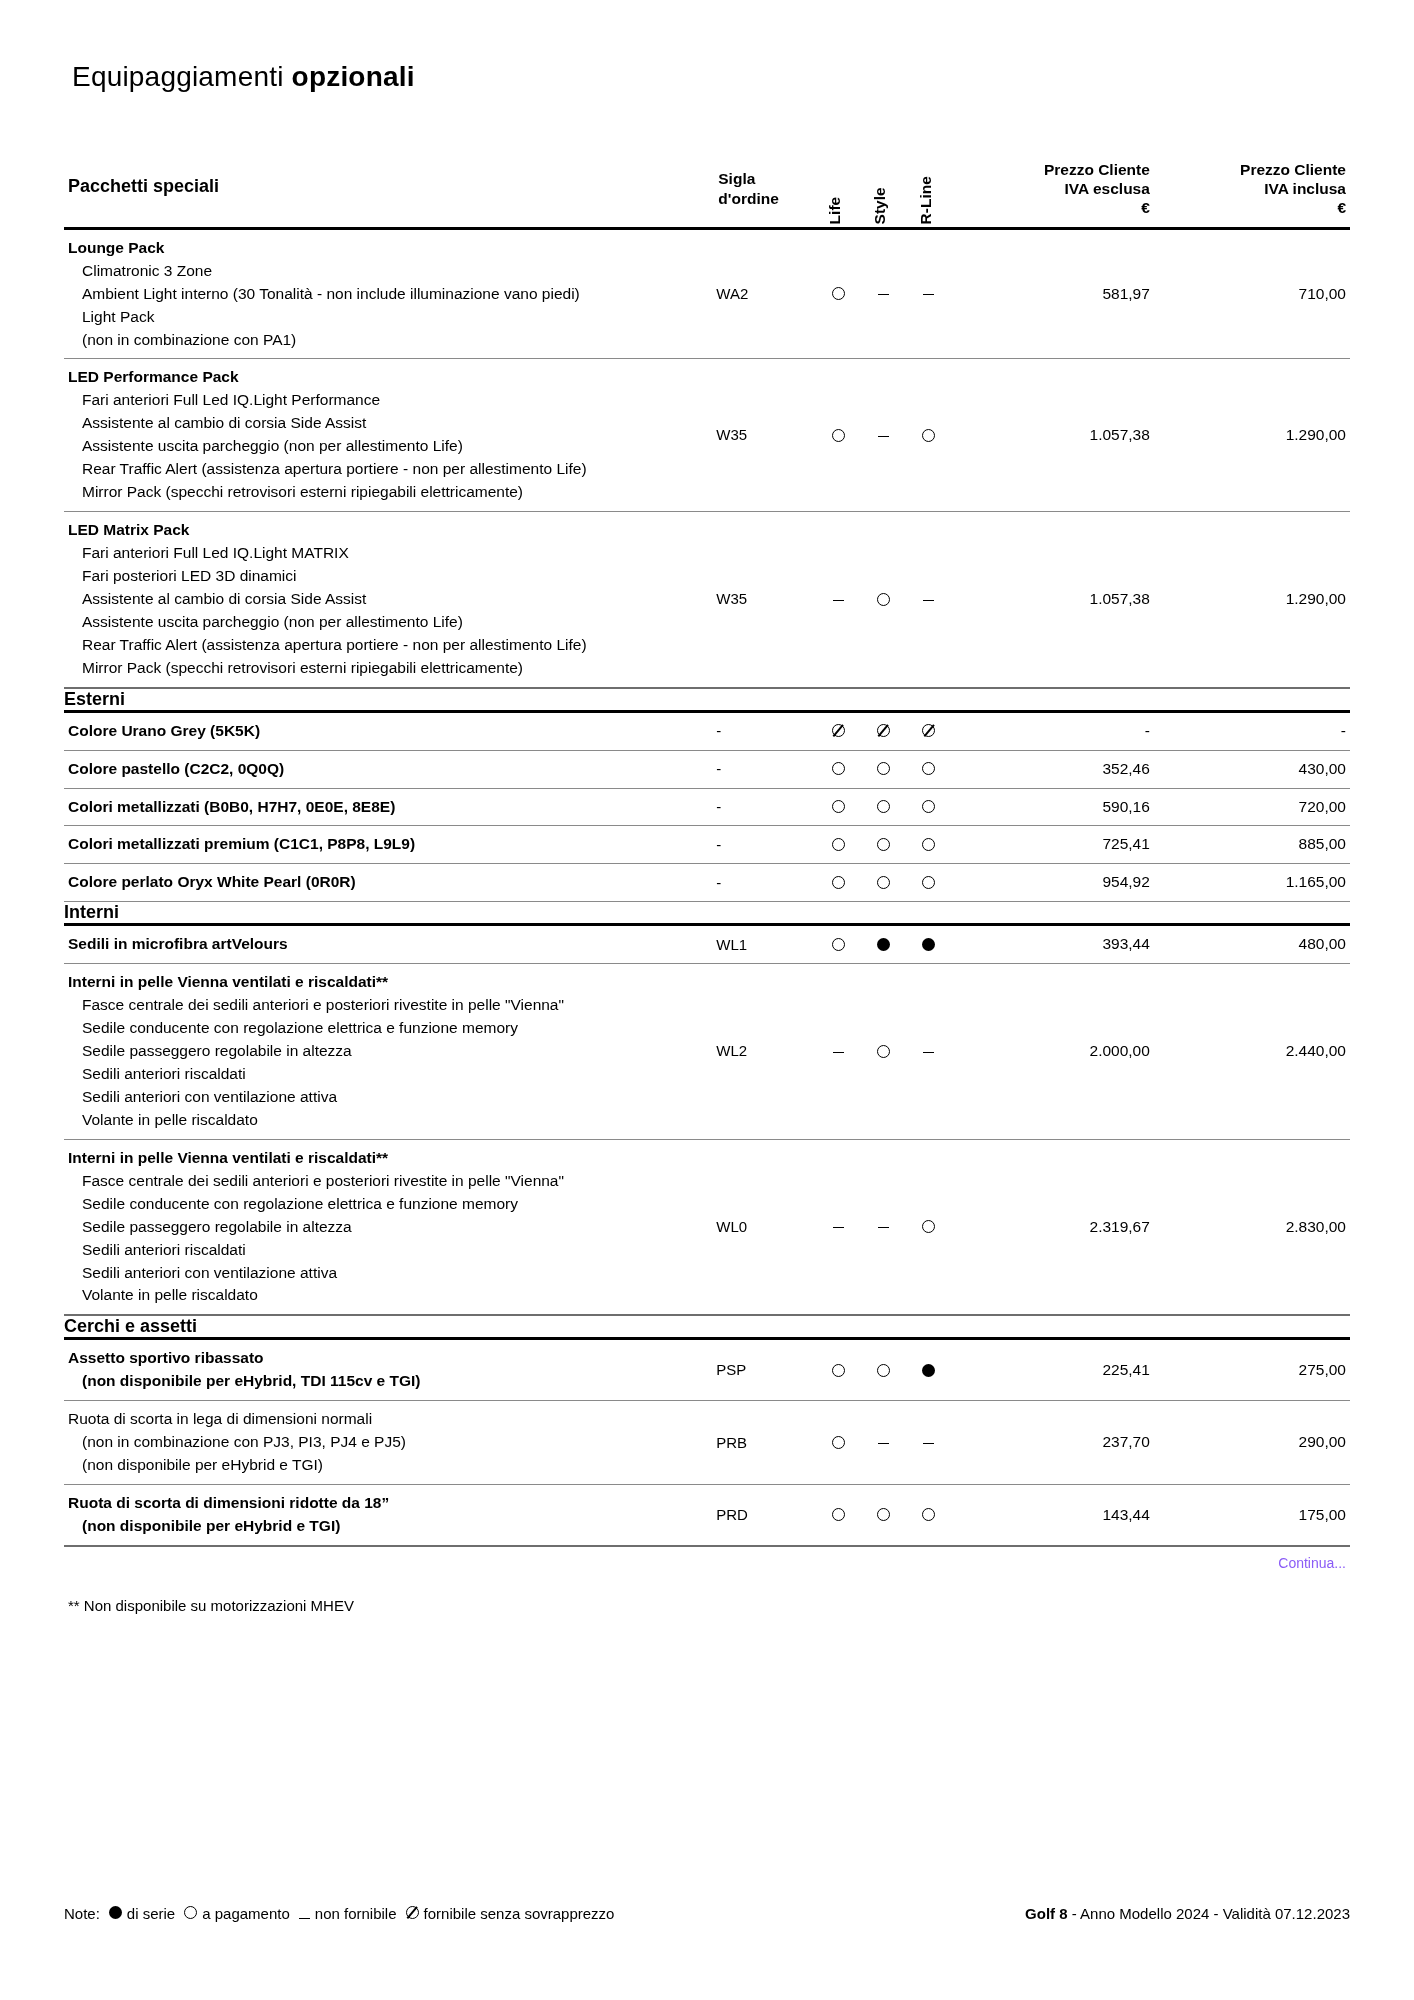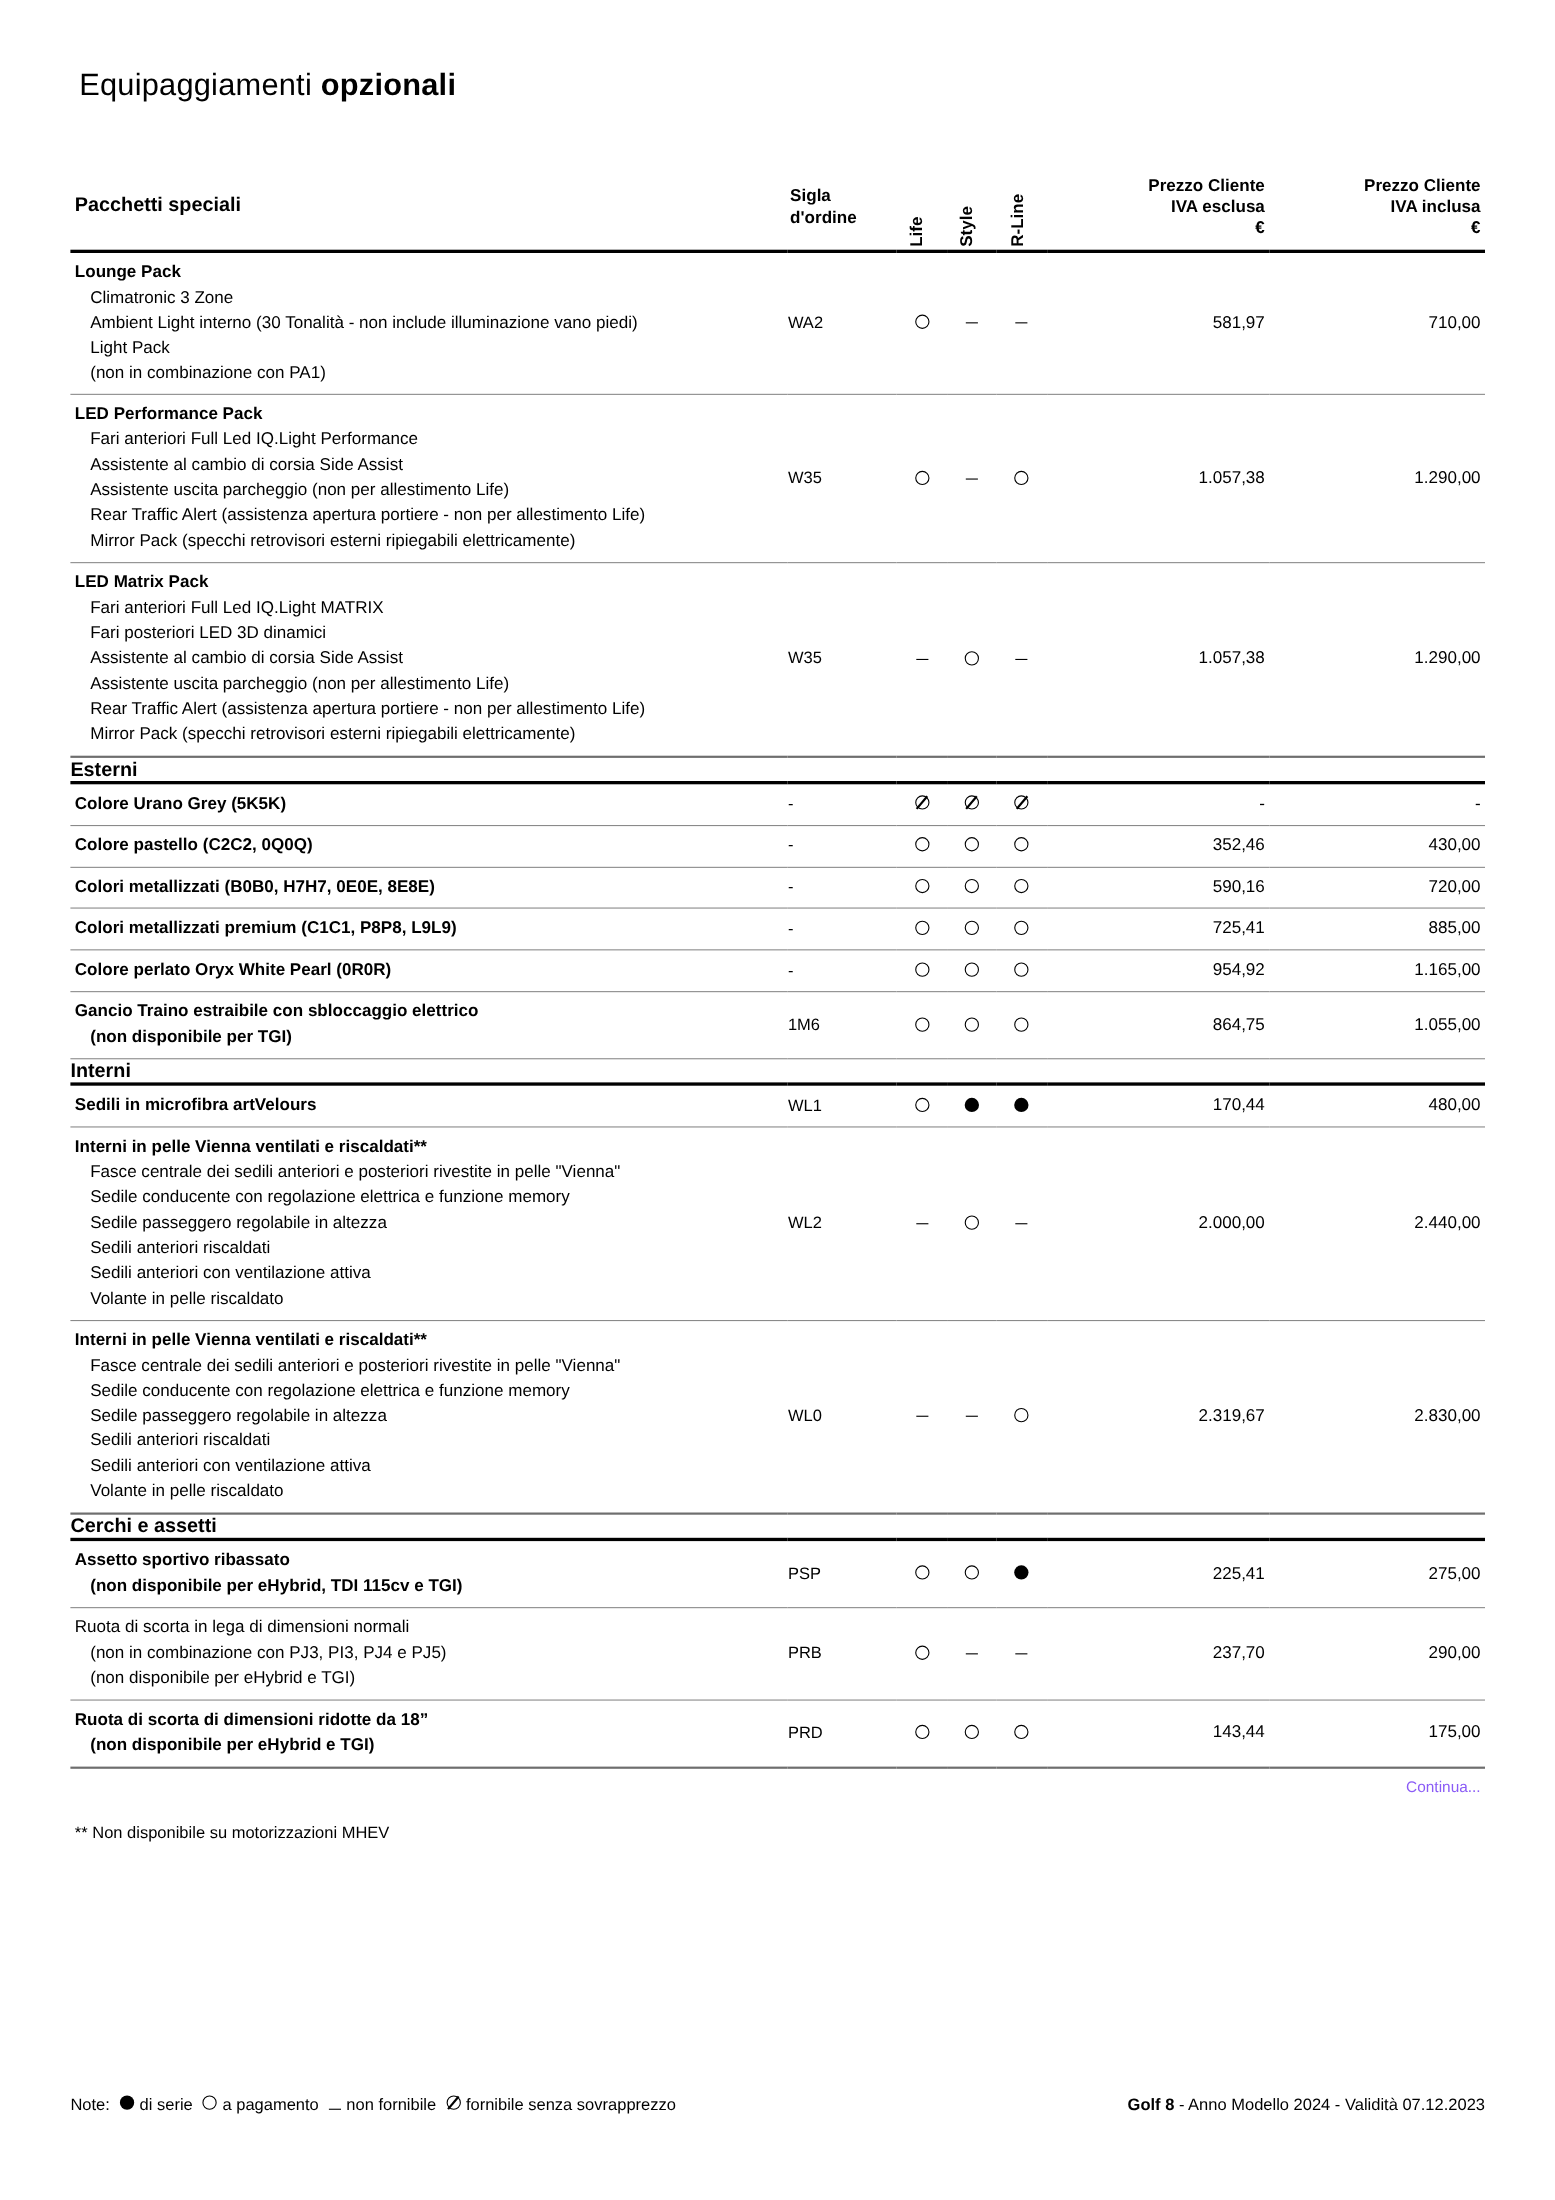--- a/index.html
+++ b/index.html
@@ -350,50 +350,38 @@
           <td class="desc">
             <div class="item-title">Colore perlato Oryx White Pearl (0R0R)</div>
           </td>
           <td class="code">-</td>
           <td class="mark"><span class="sym sym-open"></span></td>
           <td class="mark"><span class="sym sym-open"></span></td>
           <td class="mark"><span class="sym sym-open"></span></td>
           <td class="price">954,92</td>
           <td class="price">1.165,00</td>
         </tr>
-        <tr class="row rule-thin">
-          <td class="desc">
-            <div class="item-title">Gancio Traino estraibile con sbloccaggio elettrico</div>
-            <div class="item-sub">(non disponibile per TGI)</div>
-          </td>
-          <td class="code">1M6</td>
-          <td class="mark"><span class="sym sym-open"></span></td>
-          <td class="mark"><span class="sym sym-open"></span></td>
-          <td class="mark"><span class="sym sym-open"></span></td>
-          <td class="price">864,75</td>
-          <td class="price">1.055,00</td>
-        </tr>
         <tr class="sec-head rule-thick">
           <td>Interni</td>
           <td></td>
           <td></td>
           <td></td>
           <td></td>
           <td></td>
           <td></td>
         </tr>
         <tr class="row rule-thin">
           <td class="desc">
             <div class="item-title">Sedili in microfibra artVelours</div>
           </td>
           <td class="code">WL1</td>
           <td class="mark"><span class="sym sym-open"></span></td>
           <td class="mark"><span class="sym sym-filled"></span></td>
           <td class="mark"><span class="sym sym-filled"></span></td>
-          <td class="price">170,44</td>
+          <td class="price">393,44</td>
           <td class="price">480,00</td>
         </tr>
         <tr class="row rule-thin">
           <td class="desc">
             <div class="pack-title">Interni in pelle Vienna ventilati e riscaldati**</div>
             <div class="pack-line">Fasce centrale dei sedili anteriori e posteriori rivestite in pelle "Vienna"</div>
             <div class="pack-line">Sedile conducente con regolazione elettrica e funzione memory</div>
             <div class="pack-line">Sedile passeggero regolabile in altezza</div>
             <div class="pack-line">Sedili anteriori riscaldati</div>
             <div class="pack-line">Sedili anteriori con ventilazione attiva</div>

